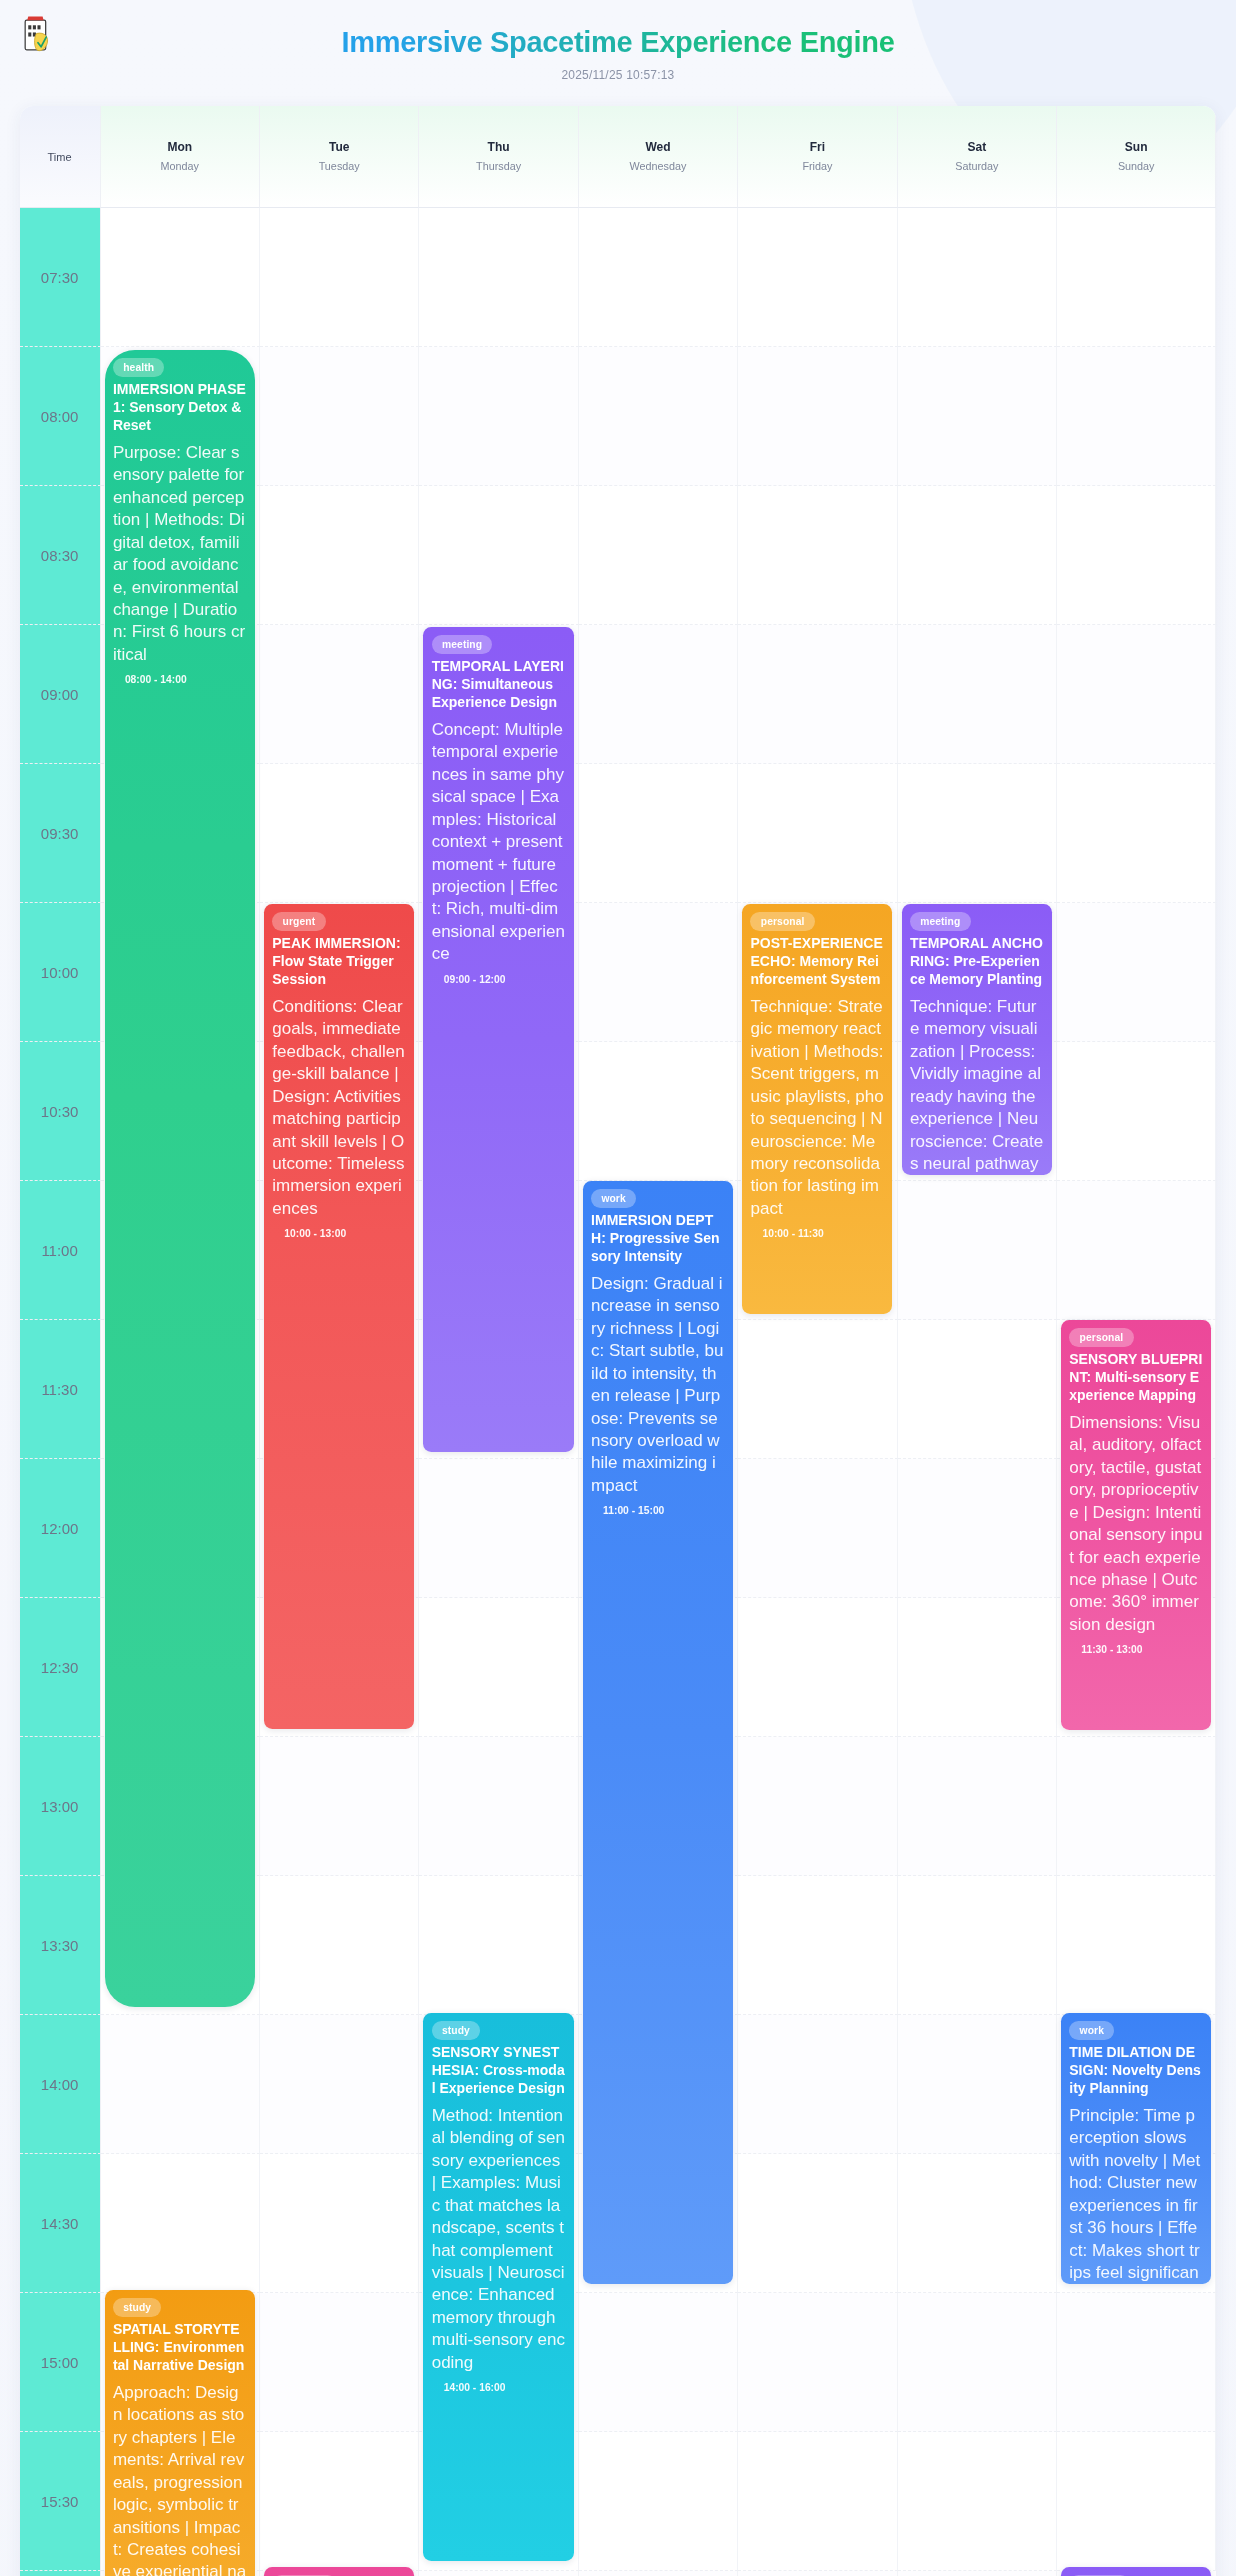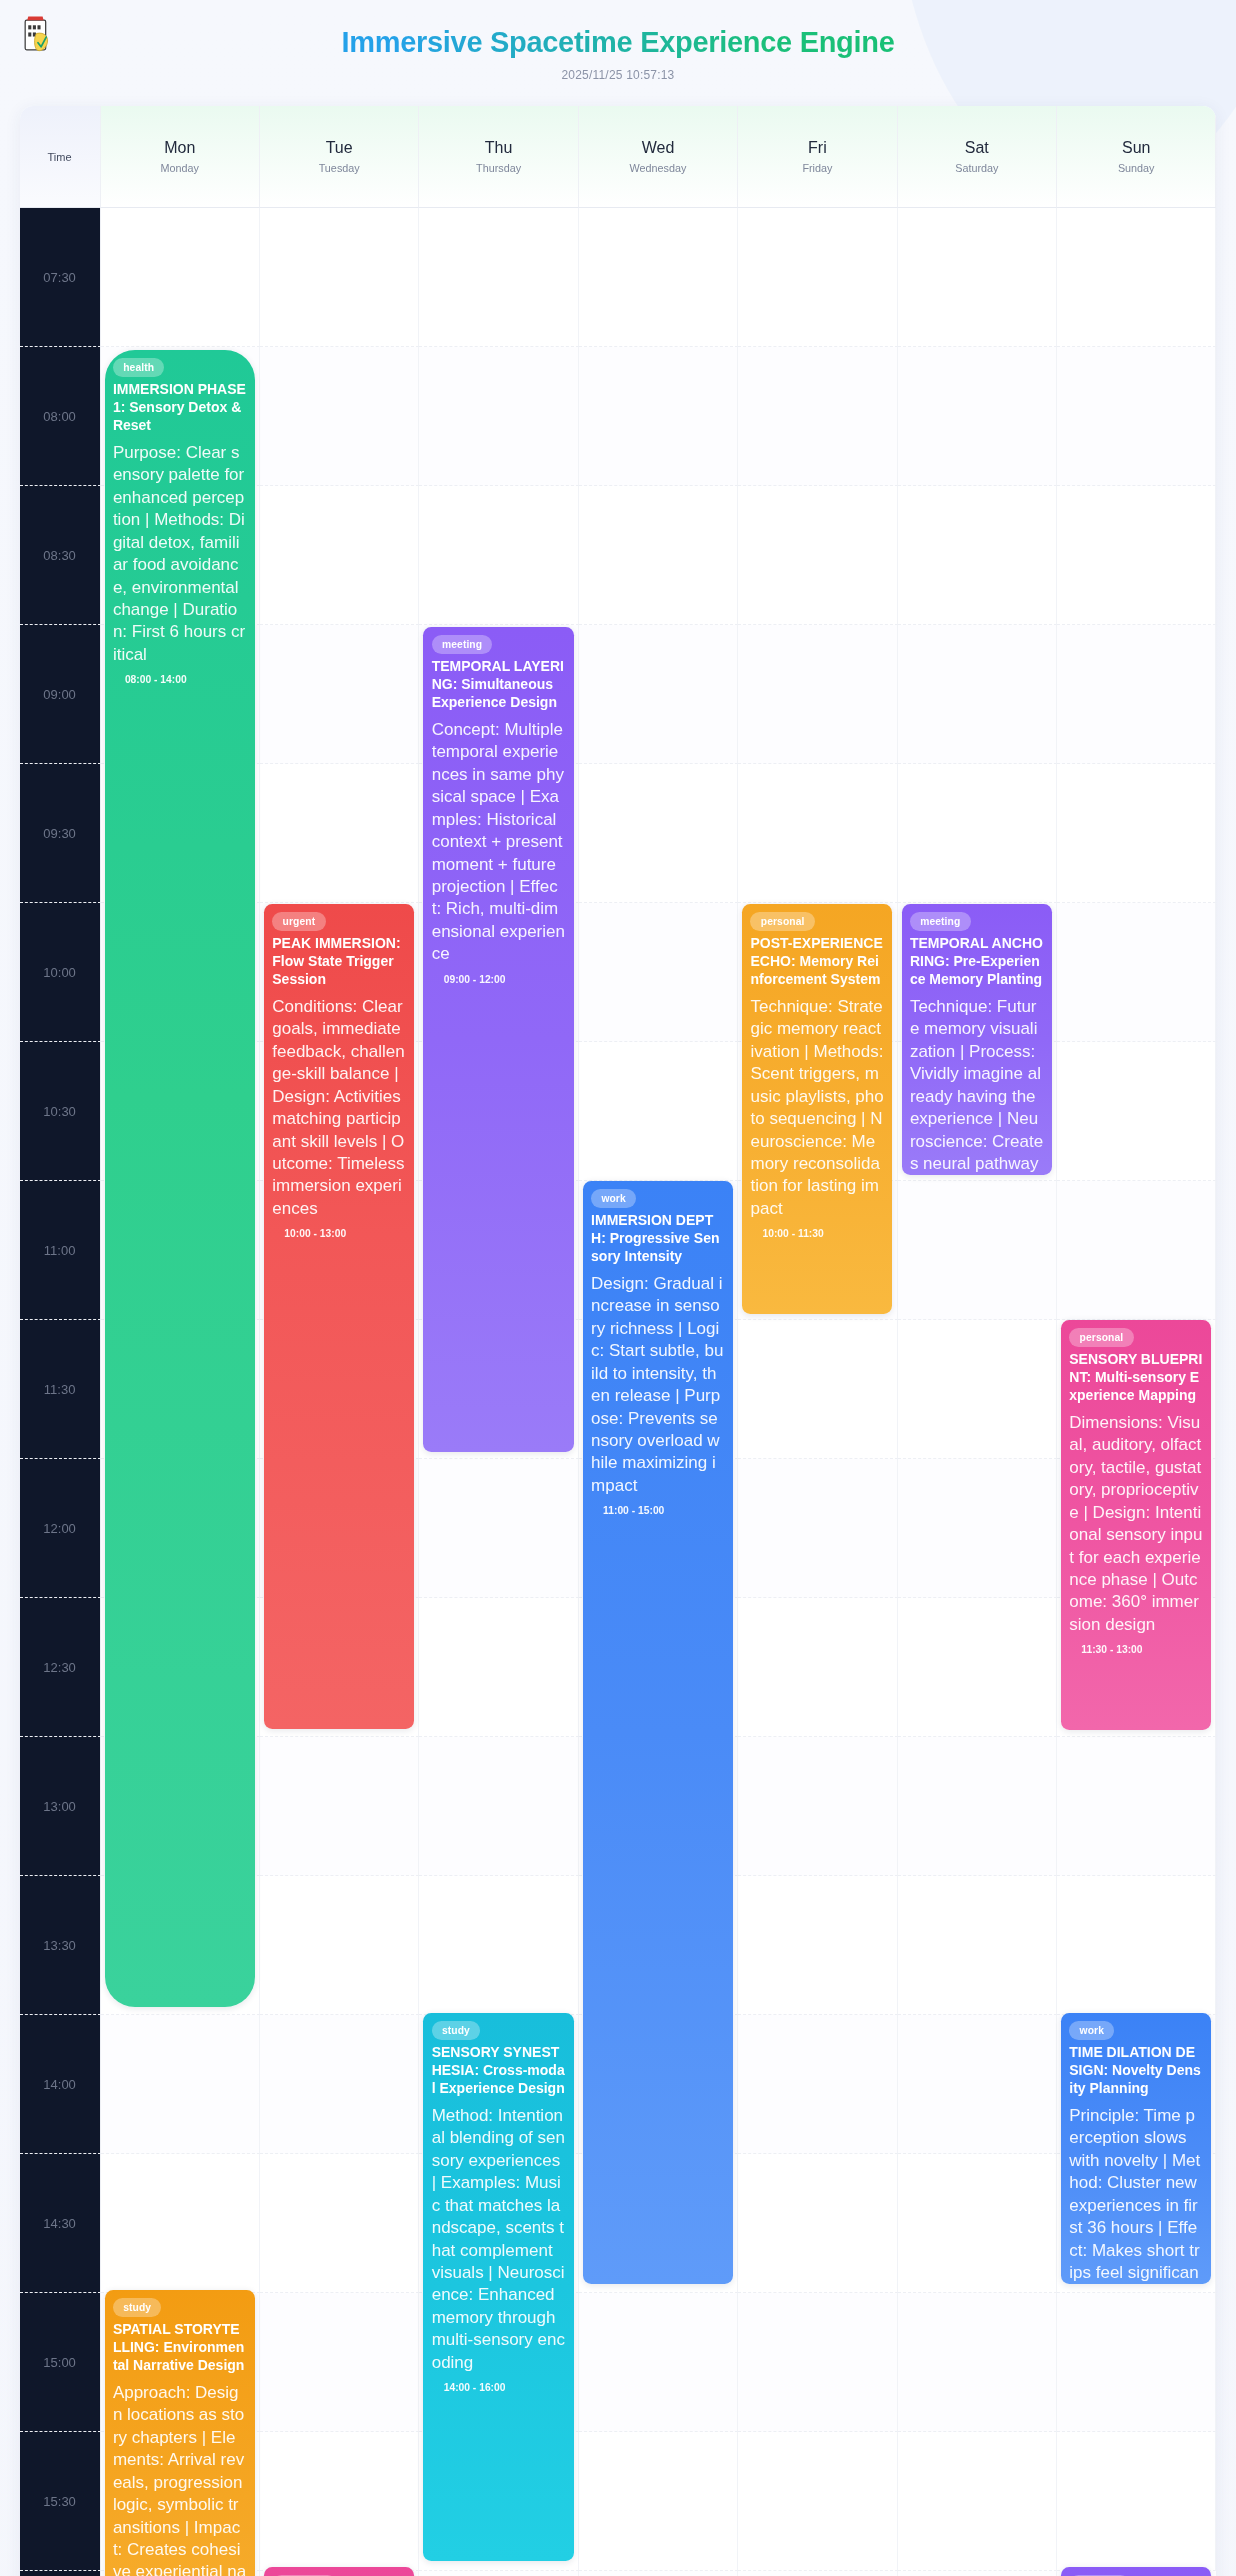--- a/index.html
+++ b/index.html
@@ -95,22 +95,22 @@
     justify-content: center;
     border-right: 0.5px solid #eef0f5;
     border-bottom: 0.5px solid #e7eaf1;
     background: linear-gradient(180deg,#eafaf0 0%, #ffffff 100%);
   }
   .head-cell.time-head {
     background: linear-gradient(180deg,#eef1fb 0%, #fafbfe 100%);
   }
   .head-cell:last-child { border-right: none; }
   .day-abbr {
-    font-size: 16px;
-    font-weight: 400;
+    font-size: 12px;
+    font-weight: 700;
     color: #222a3d;
     line-height: 1.1;
   }
   .day-full {
     font-size: 10.8px;
     color: #7f879b;
     margin-top: 5.2px;
   }
   .time-head-label {
     font-size: 11px;
@@ -119,23 +119,23 @@
   }
 
   
   .slot-time {
     height: 139px;
     display: flex;
     align-items: center;
     justify-content: center;
     border-right: 0.5px solid #eef0f5;
     border-bottom: 0.5px dashed #edeff4;
-    font-size: 13px;
+    font-size: 15px;
     color: #6d7589;
-    background: #0f172a;
+    background: #5eead4;
   }
   .slot-cell {
     height: 139px;
     border-right: 0.5px solid #f1f3f7;
     border-bottom: 0.5px dashed #edeff4;
     background: #ffffff;
   }
   .slot-cell:last-child { border-right: none; }
   .slot-cell.alt { background: #fdfdff; }
 

